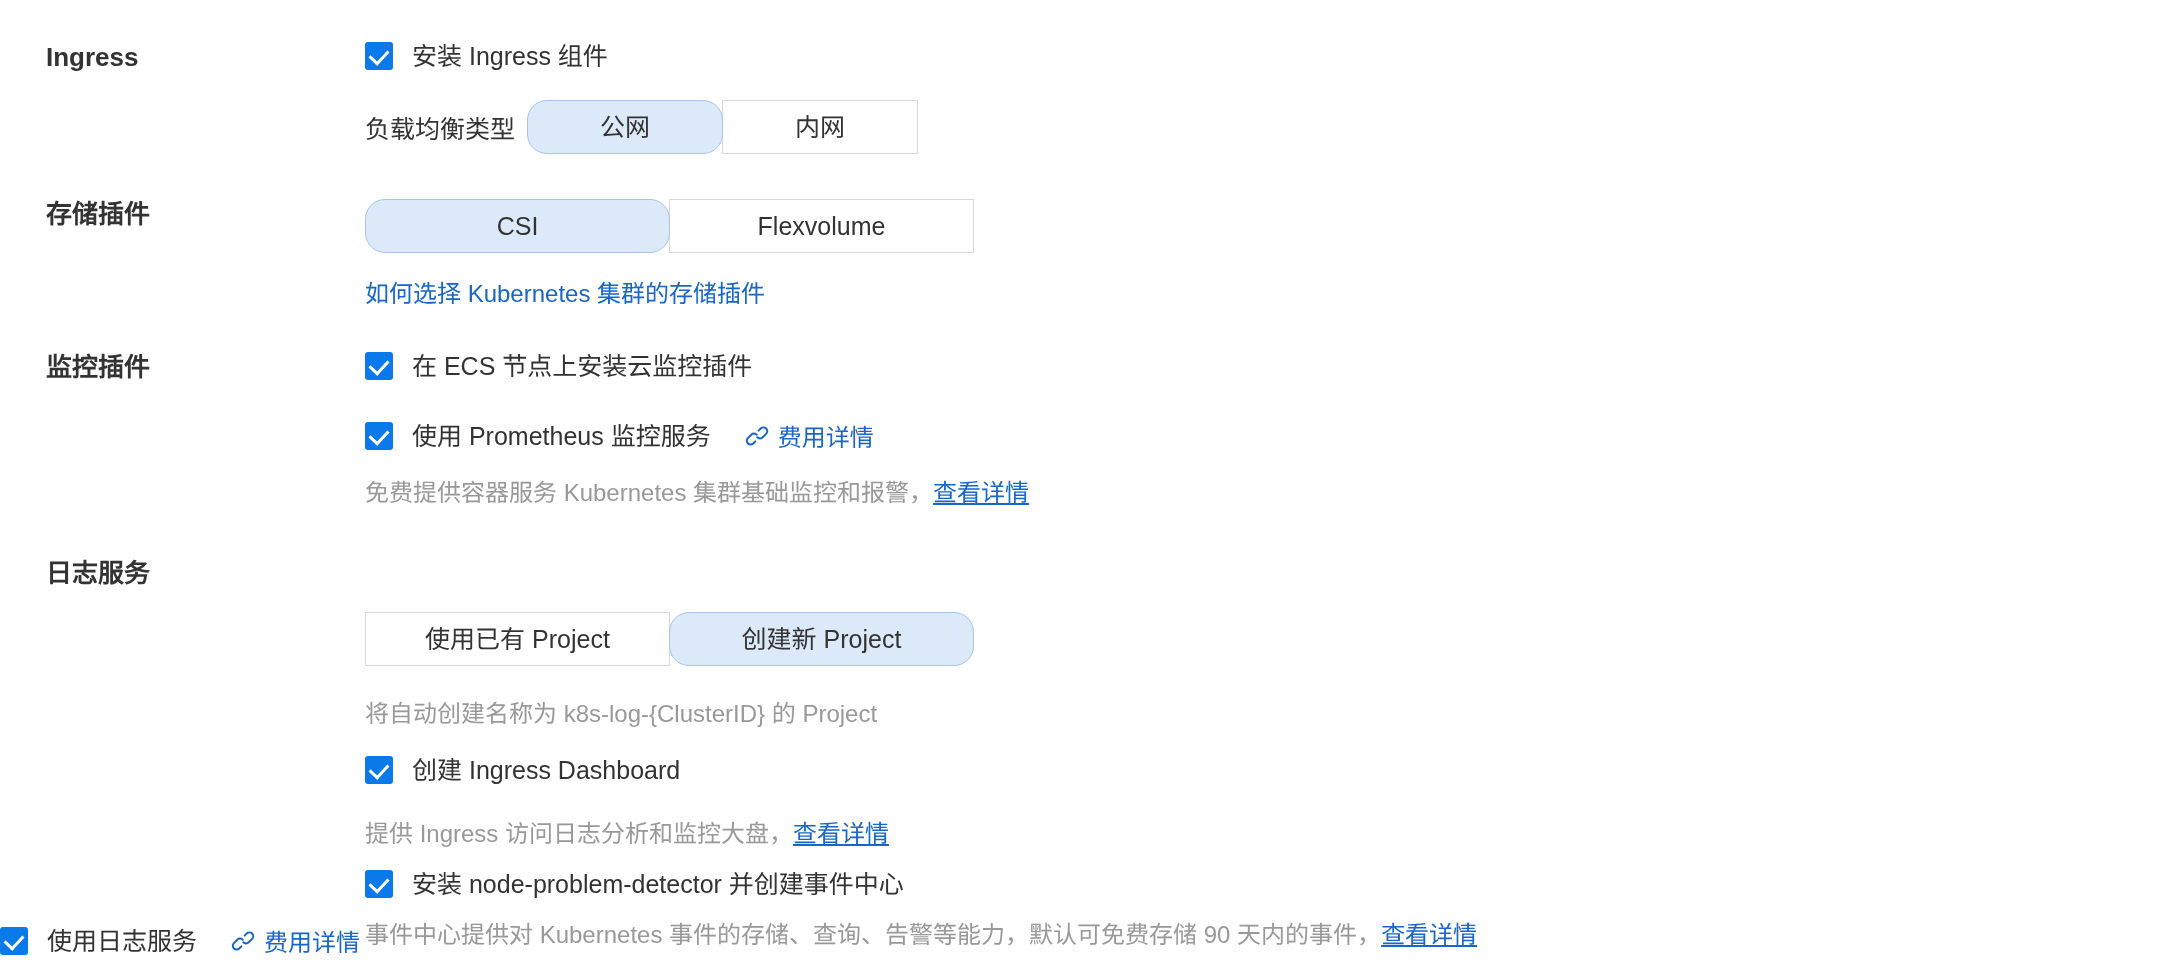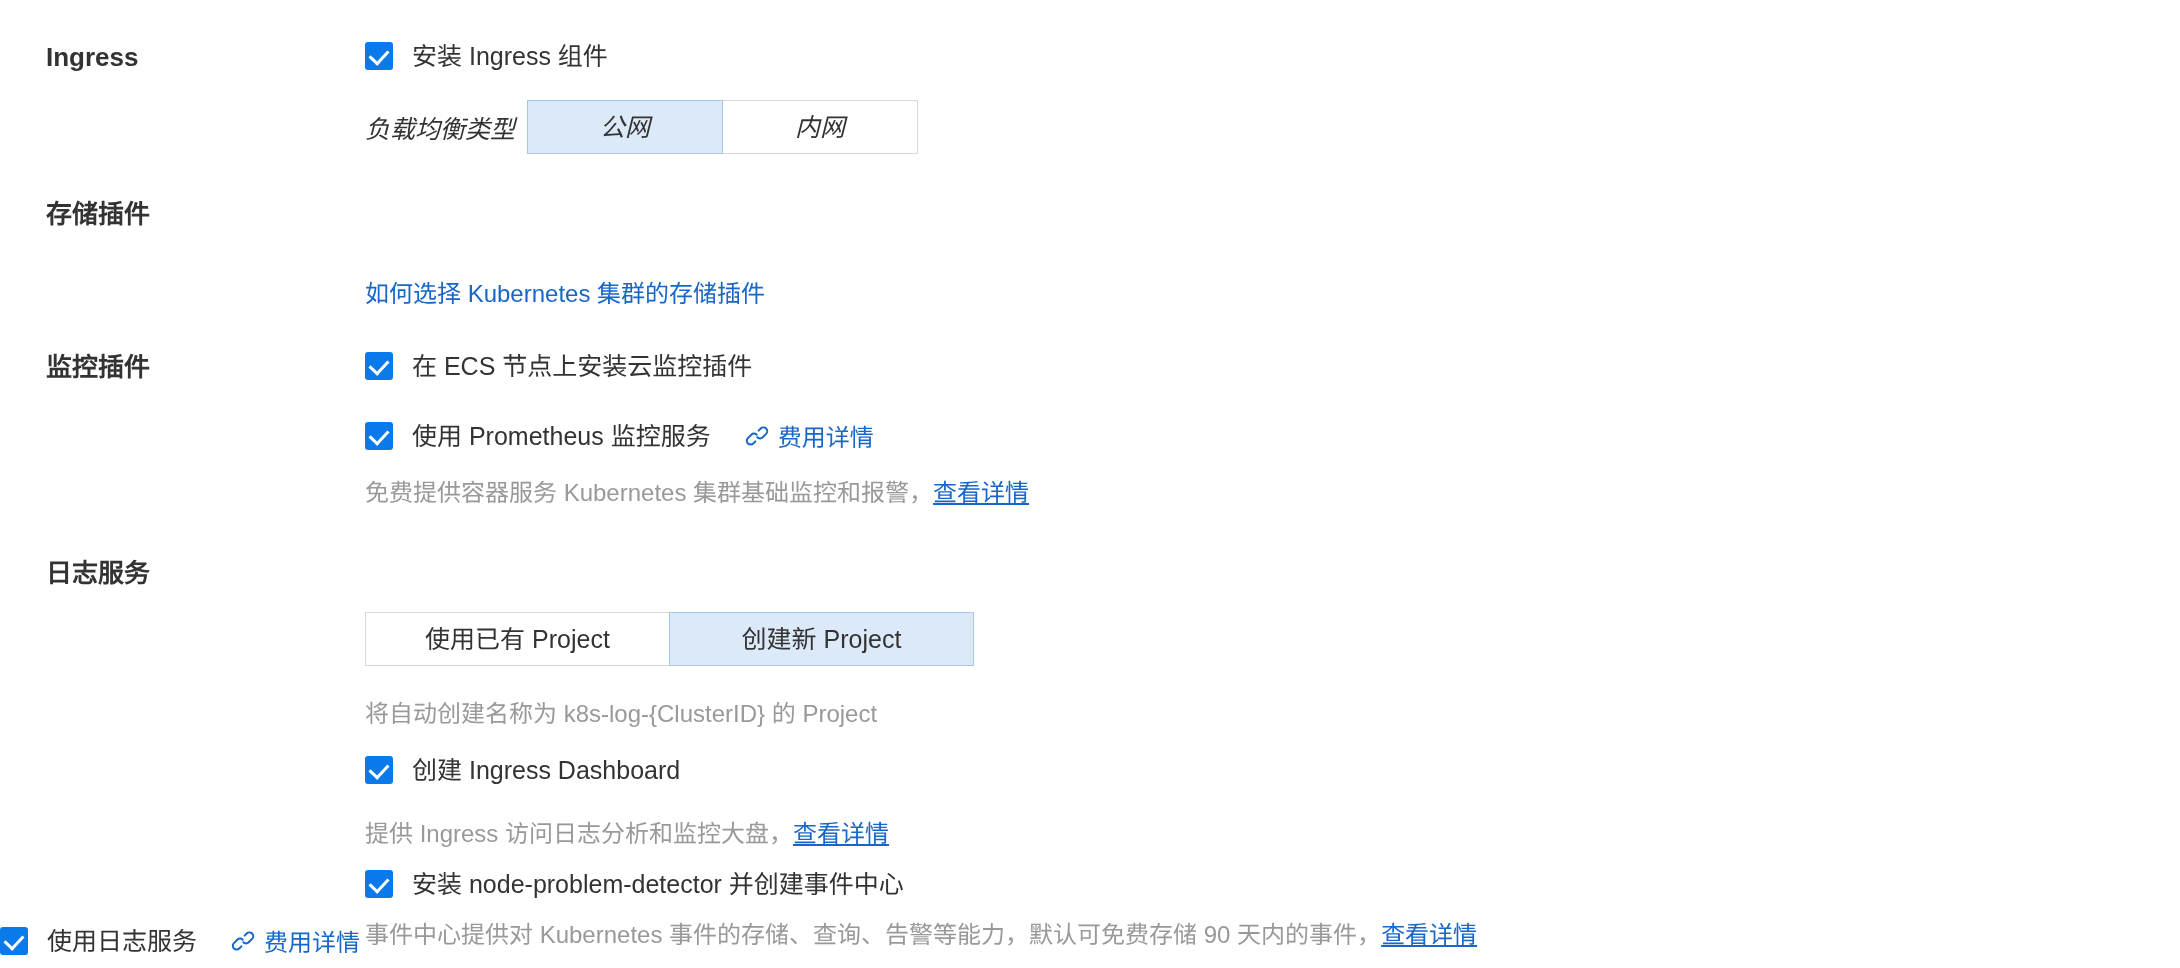--- a/index.html
+++ b/index.html
@@ -98,21 +98,20 @@
     display: inline-block;
     flex: 0 0 24px;
   }
   .chain-icon svg { display:block; }
   .fee-link-text { color: #1766c8; }
 
   
   .seg-wrap {
     display: flex;
     align-items: center;
-    font-style: italic;
   }
   .seg-prefix {
     font-size: 25px;
     color: #333333;
     margin-right: 12px;
     white-space: nowrap;
   }
   .seg {
     display: flex;
   }
@@ -130,20 +129,21 @@
     white-space: nowrap;
   }
   .seg-btn + .seg-btn {
     margin-left: -1px;
   }
   .seg-btn.active {
     background: #dce9f8;
     border-color: #a8c6e6;
     position: relative;
     z-index: 2;
+    border-radius: 20px;
   }
 
   
   .hint {
     font-size: 24px;
     color: #999999;
     white-space: nowrap;
   }
   .hint a, .inline-link {
     color: #1766c8;
@@ -181,20 +181,26 @@
   <div class="seg-wrap abs" style="top:100px; left:365px;">
     <span class="seg-prefix">负载均衡类型</span>
     <div class="seg">
       <div class="seg-btn active" style="width:196px;">公网</div>
       <div class="seg-btn" style="width:196px;">内网</div>
     </div>
   </div>
 
   <div class="row abs" style="top:199px; left:0; width:2180px;">
     <div class="row-label">存储插件</div>
+    <div class="row-content">
+      <div class="seg">
+        <div class="seg-btn active" style="width:305px;">CSI</div>
+        <div class="seg-btn" style="width:305px;">Flexvolume</div>
+      </div>
+    </div>
   </div>
 
   <a class="blue-link abs" style="top:274px; left:365px;">如何选择 Kubernetes 集群的存储插件</a>
 
   <div class="row abs" style="top:352px; left:0; width:2180px;">
     <div class="row-label">监控插件</div>
     <div class="row-content">
       <div class="cb-line">
         <span class="checkbox"></span>
         <span class="cb-label">在 ECS 节点上安装云监控插件</span>

